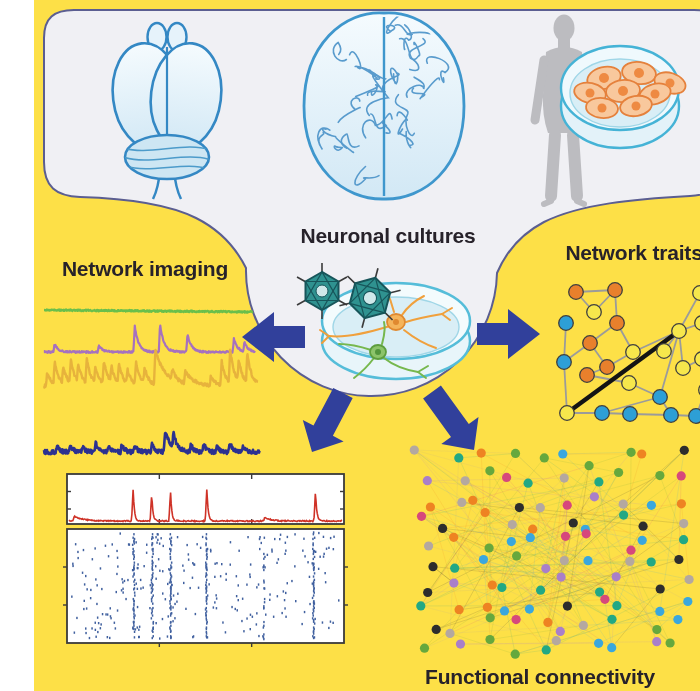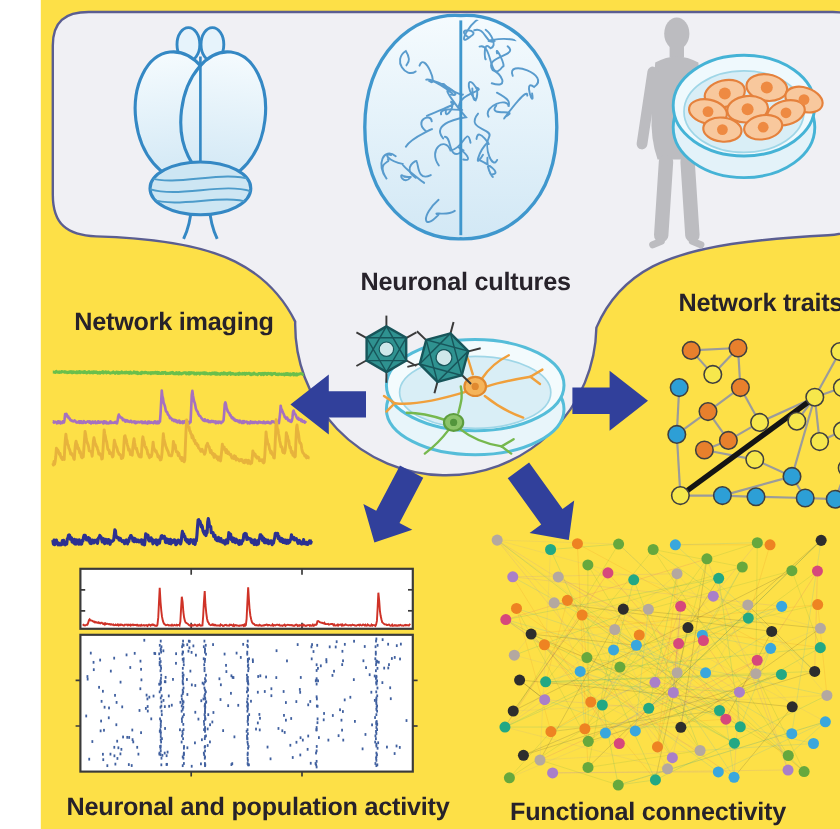--- a/index.html
+++ b/index.html
@@ -1126,16 +1126,15 @@
         <circle cx="564.6" cy="643.3" r="4.6" fill="#3aa7dd"></circle>
         <circle cx="577.7" cy="647.7" r="4.6" fill="#3aa7dd"></circle>
         <circle cx="622.7" cy="641.7" r="4.6" fill="#a97fc9"></circle>
         <circle cx="636.1" cy="643.0" r="4.6" fill="#66a83d"></circle>
       </g>
 </svg>
 
 <div class="lbl" id="lbl-center" style="color: rgb(39, 34, 42);">Neuronal cultures</div>
 <div class="lbl" id="lbl-left" style="color: rgb(39, 34, 42);">Network imaging</div>
 <div class="lbl" id="lbl-right" style="color: rgb(39, 34, 42);">Network traits</div>
-<div class="lbl" id="lbl-bl" style="color: rgb(39, 34, 42);">Neuronal and population activity</div>
 <div class="lbl" id="lbl-br" style="color: rgb(39, 34, 42);">Functional connectivity</div>
 
 </div>
 
 </body></html>

